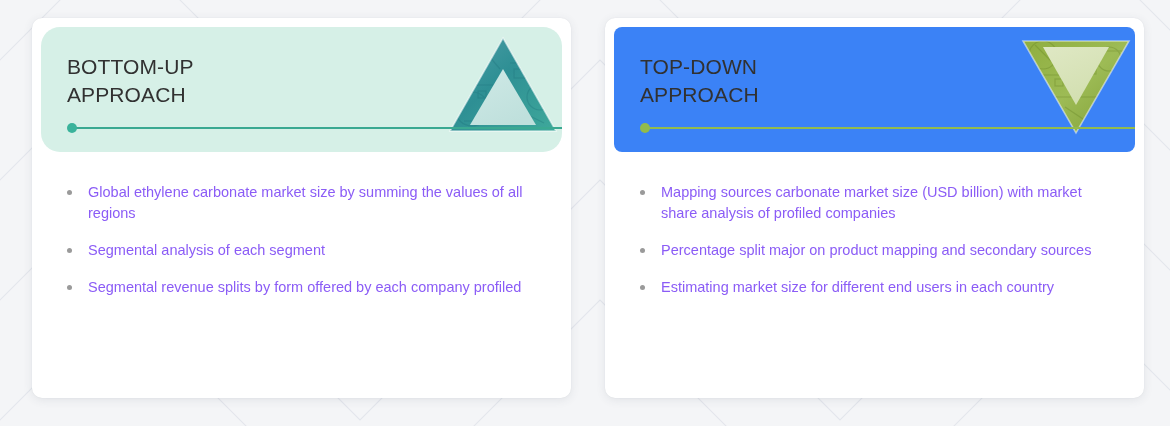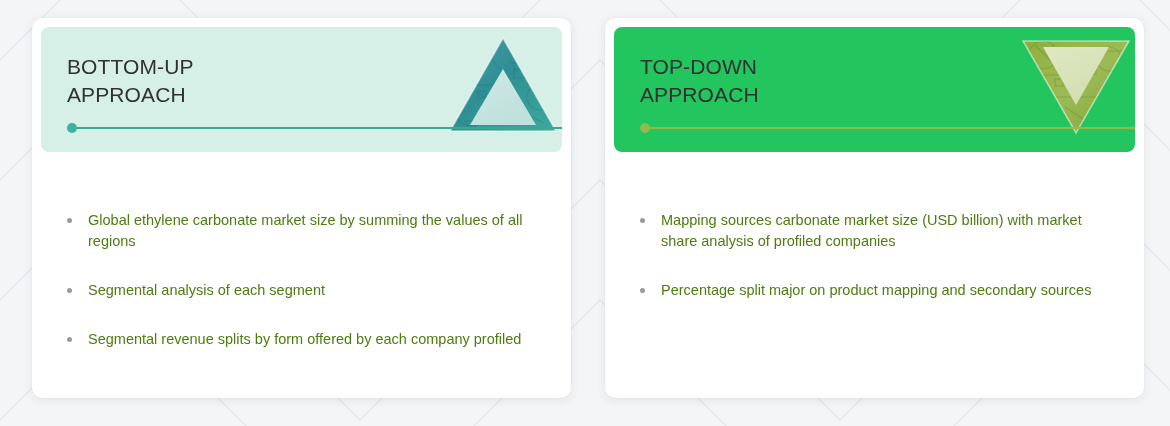--- a/index.html
+++ b/index.html
@@ -46,22 +46,22 @@
   }
 
   .card-head {
     position: relative;
     margin: 9px 9px 0 9px;
     height: 125px;
     border-radius: 8px;
     overflow: hidden;
     flex: none;
   }
-  .card--bottomup .card-head { background: #d6f0e7; }
-  .card--topdown  .card-head { background: #22c55e; }
+  .card--bottomup .card-head { background: #d6f0e7; border-radius: 19px; }
+  .card--topdown  .card-head { background: #3b82f6; }
 
   .head-title {
     position: absolute;
     left: 26px;
     top: 26px;
     font-size: 21px;
     line-height: 28px;
     font-weight: 400;
     color: #313131;
     letter-spacing: 0.1px;
@@ -115,22 +115,21 @@
     list-style: none;
     margin: 0;
     padding: 0;
   }
   .bullet-item {
     position: relative;
     padding-left: 32px;
     margin-bottom: 16px;
     font-size: 14.5px;
     line-height: 21px;
-    color: #4d7c0f;
-    margin-top: 28px;
+    color: #8b5cf6;
   }
   .bullet-item:last-child { margin-bottom: 0; }
   .bullet-item .dot {
     position: absolute;
     left: 11px;
     top: 8px;
     width: 5px;
     height: 5px;
     border-radius: 50%;
     background: #9a9a9a;
@@ -255,17 +254,21 @@
     <div class="card-body">
       <ul class="bullet-list">
         <li class="bullet-item">
           <span class="dot"></span>
           <span>Mapping sources carbonate market size (USD billion) with market share analysis of profiled companies</span>
         </li>
         <li class="bullet-item">
           <span class="dot"></span>
           <span>Percentage split major on product mapping and secondary sources</span>
         </li>
+        <li class="bullet-item">
+          <span class="dot"></span>
+          <span>Estimating market size for different end users in each country</span>
+        </li>
       </ul>
     </div>
   </section>
 
 </div>
 
 </body></html>

